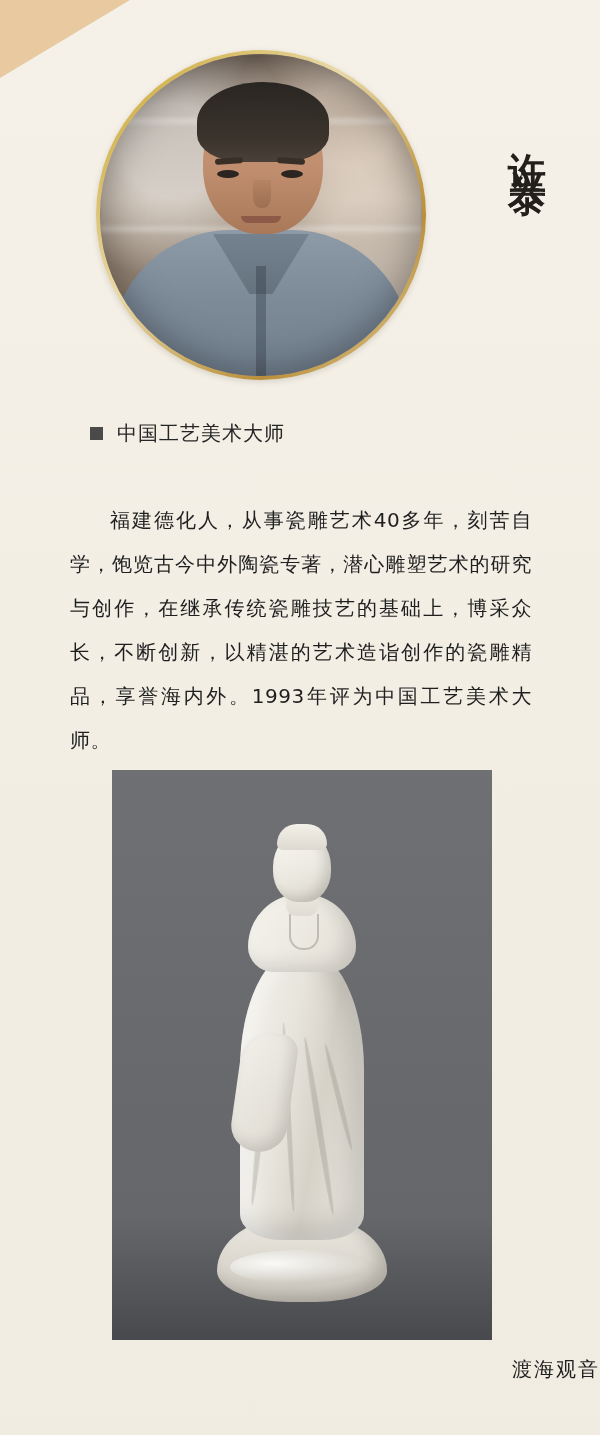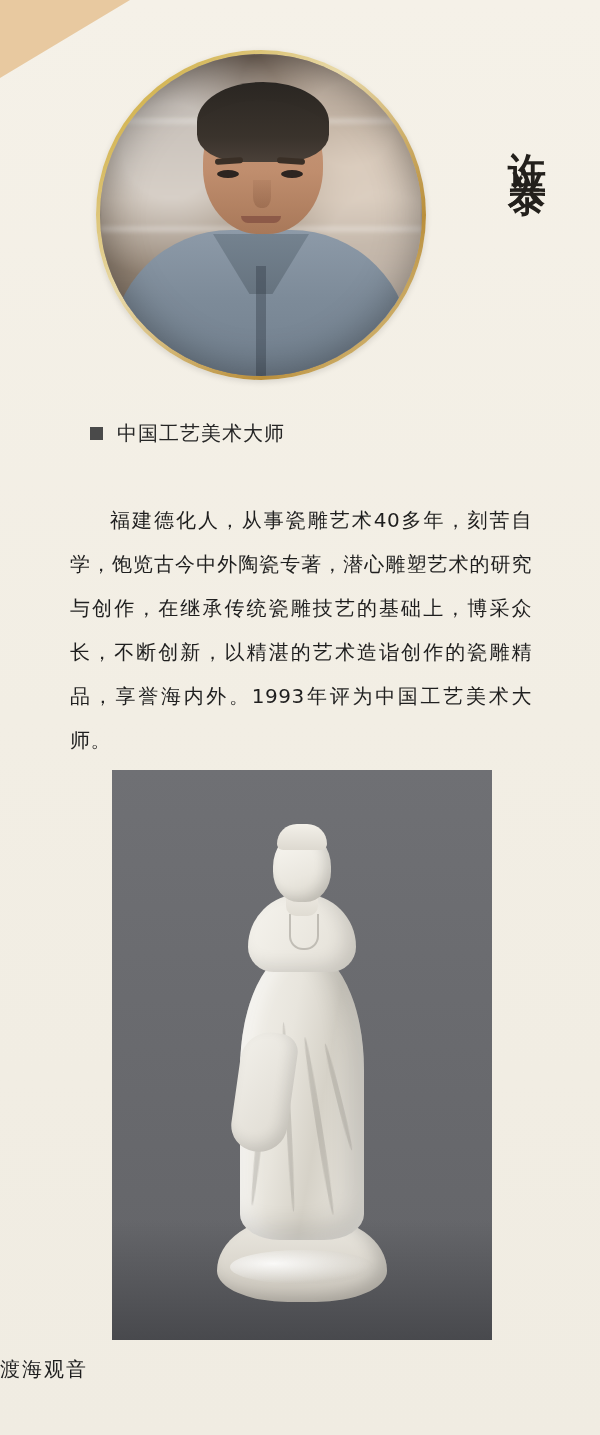--- a/index.html
+++ b/index.html
@@ -357,21 +357,21 @@
     height: 34px;
     border: 2px solid rgba(150,146,138,0.5);
     border-top: none;
     border-radius: 0 0 14px 14px;
   }
   .art-caption {
     position: absolute;
     left: 0;
     right: 0;
     top: 1356px;
-    text-align: left;
+    text-align: right;
     font-size: 20px;
     color: #1f1f1f;
     font-family: Liberation Mono, monospace;
     letter-spacing: 2px;
   }
 </style>
 </head>
 <body>
 
 <div class="page">

